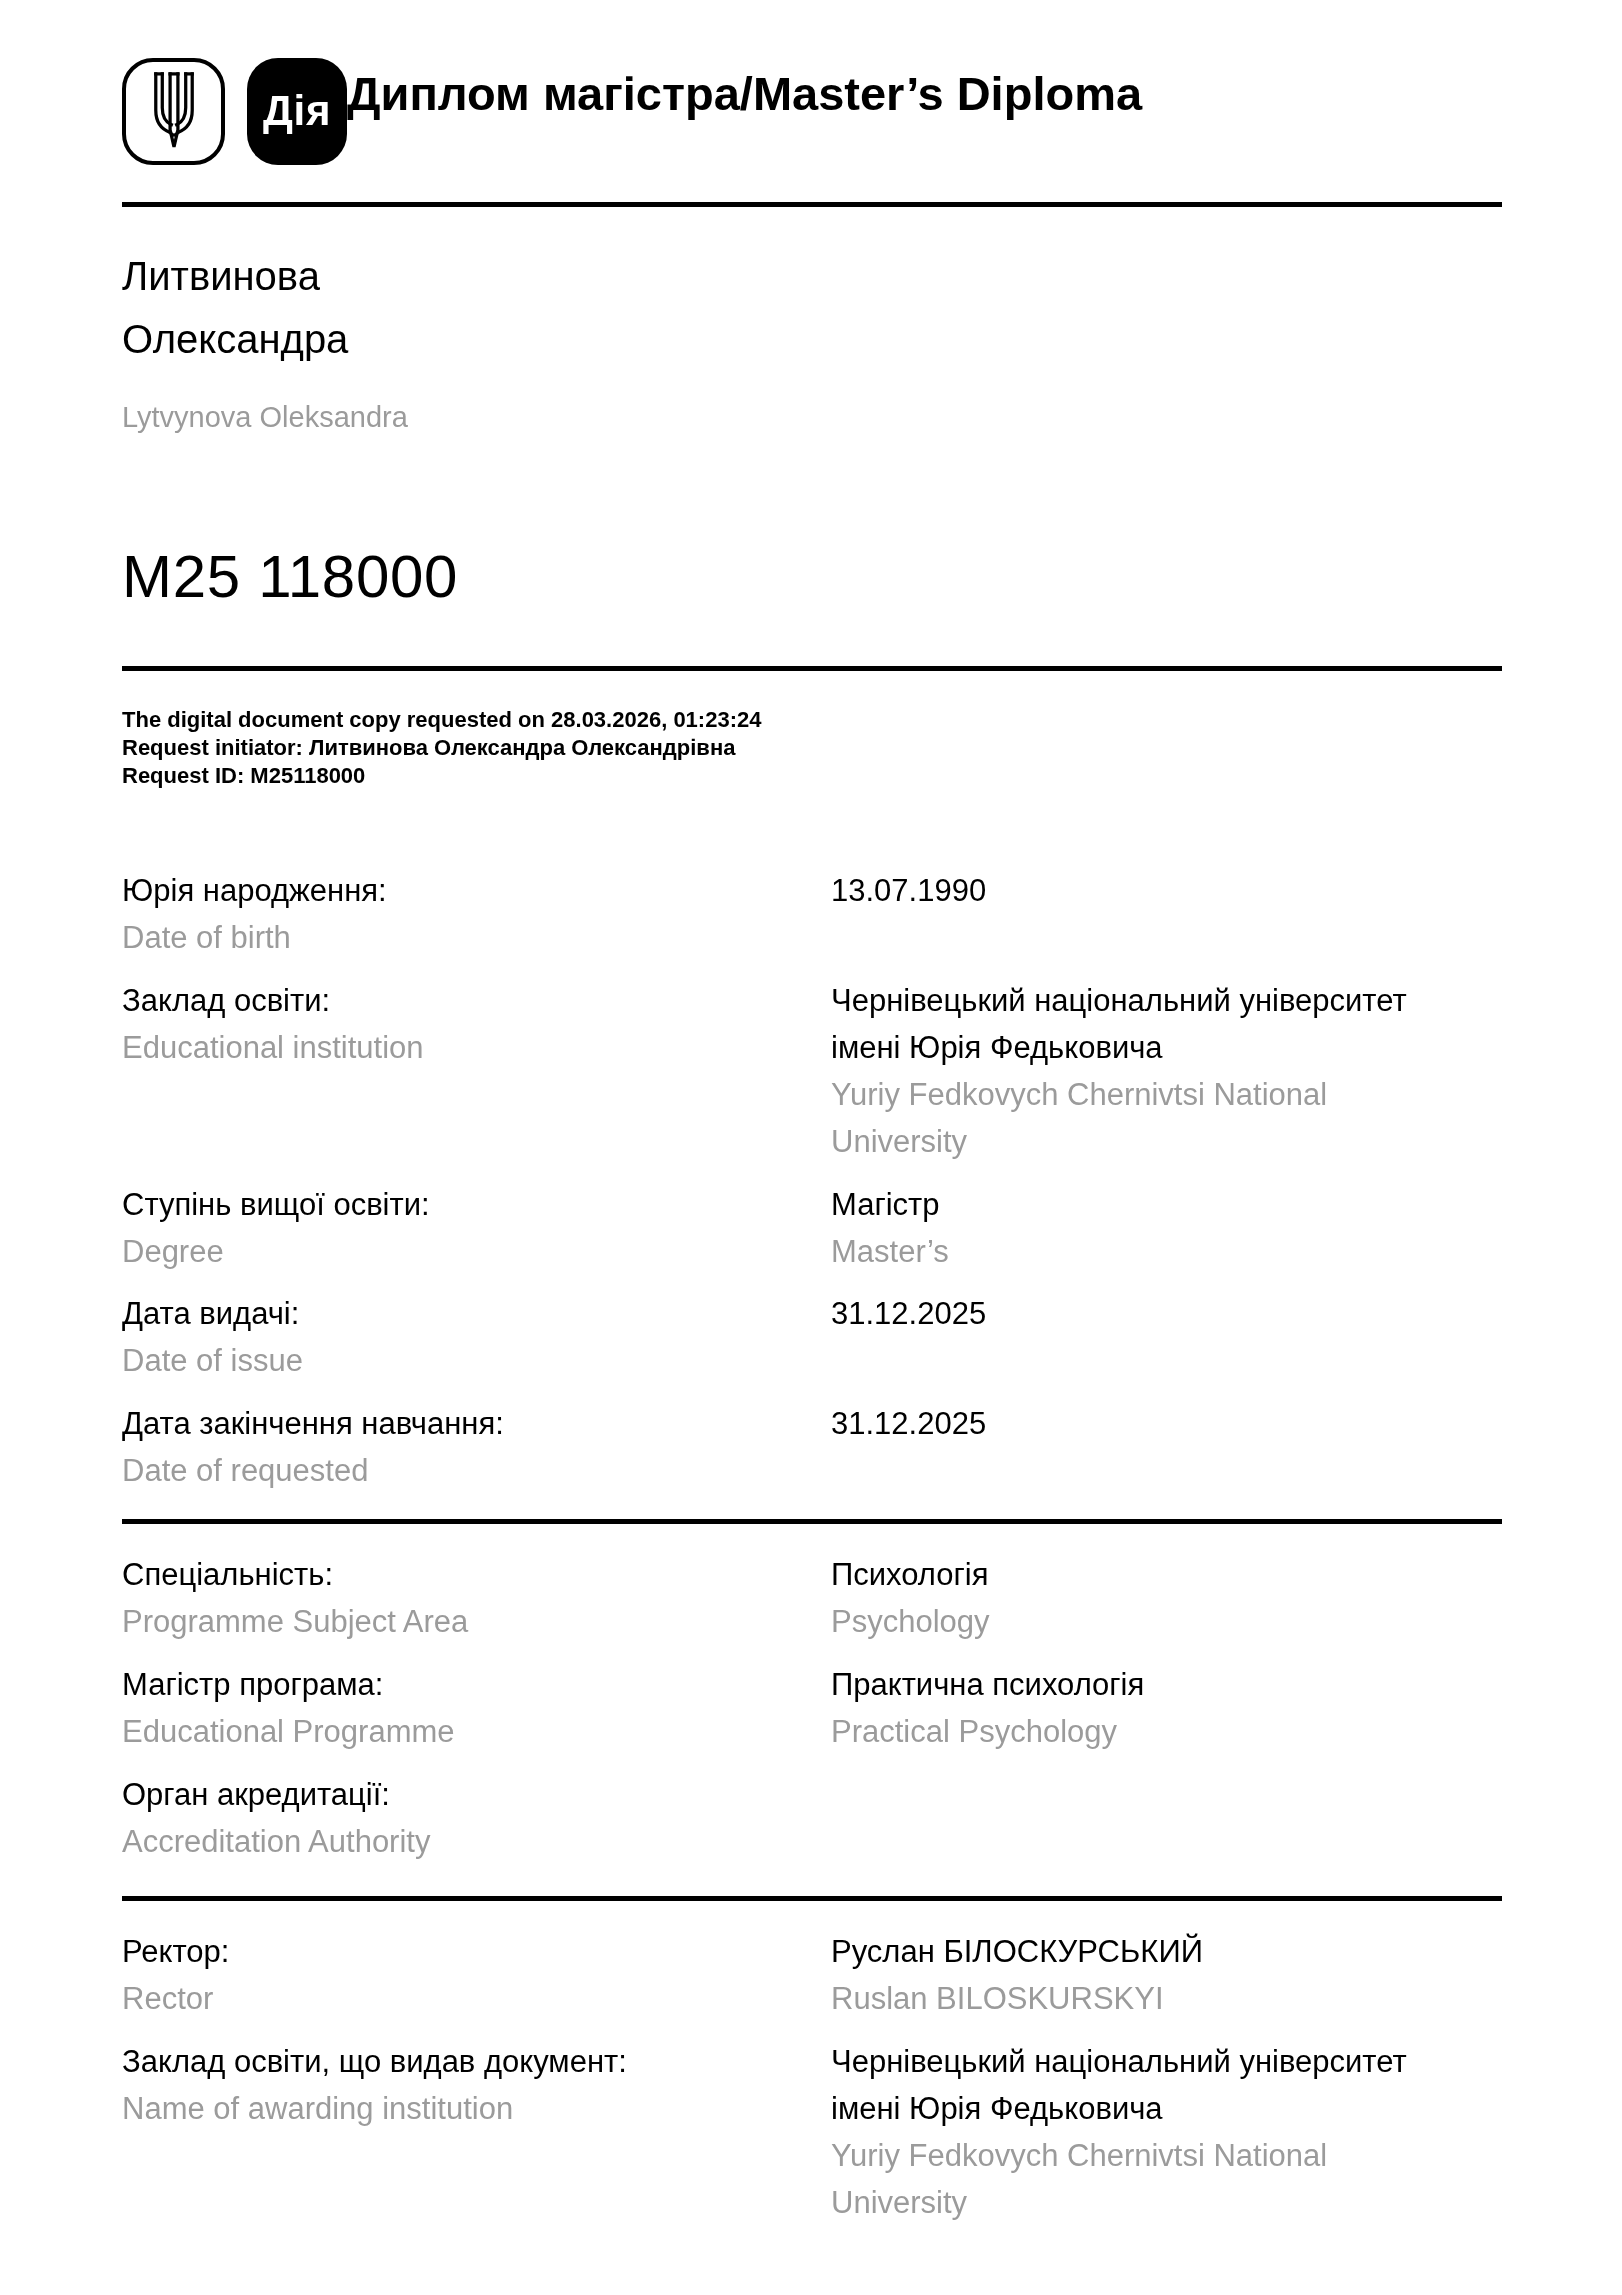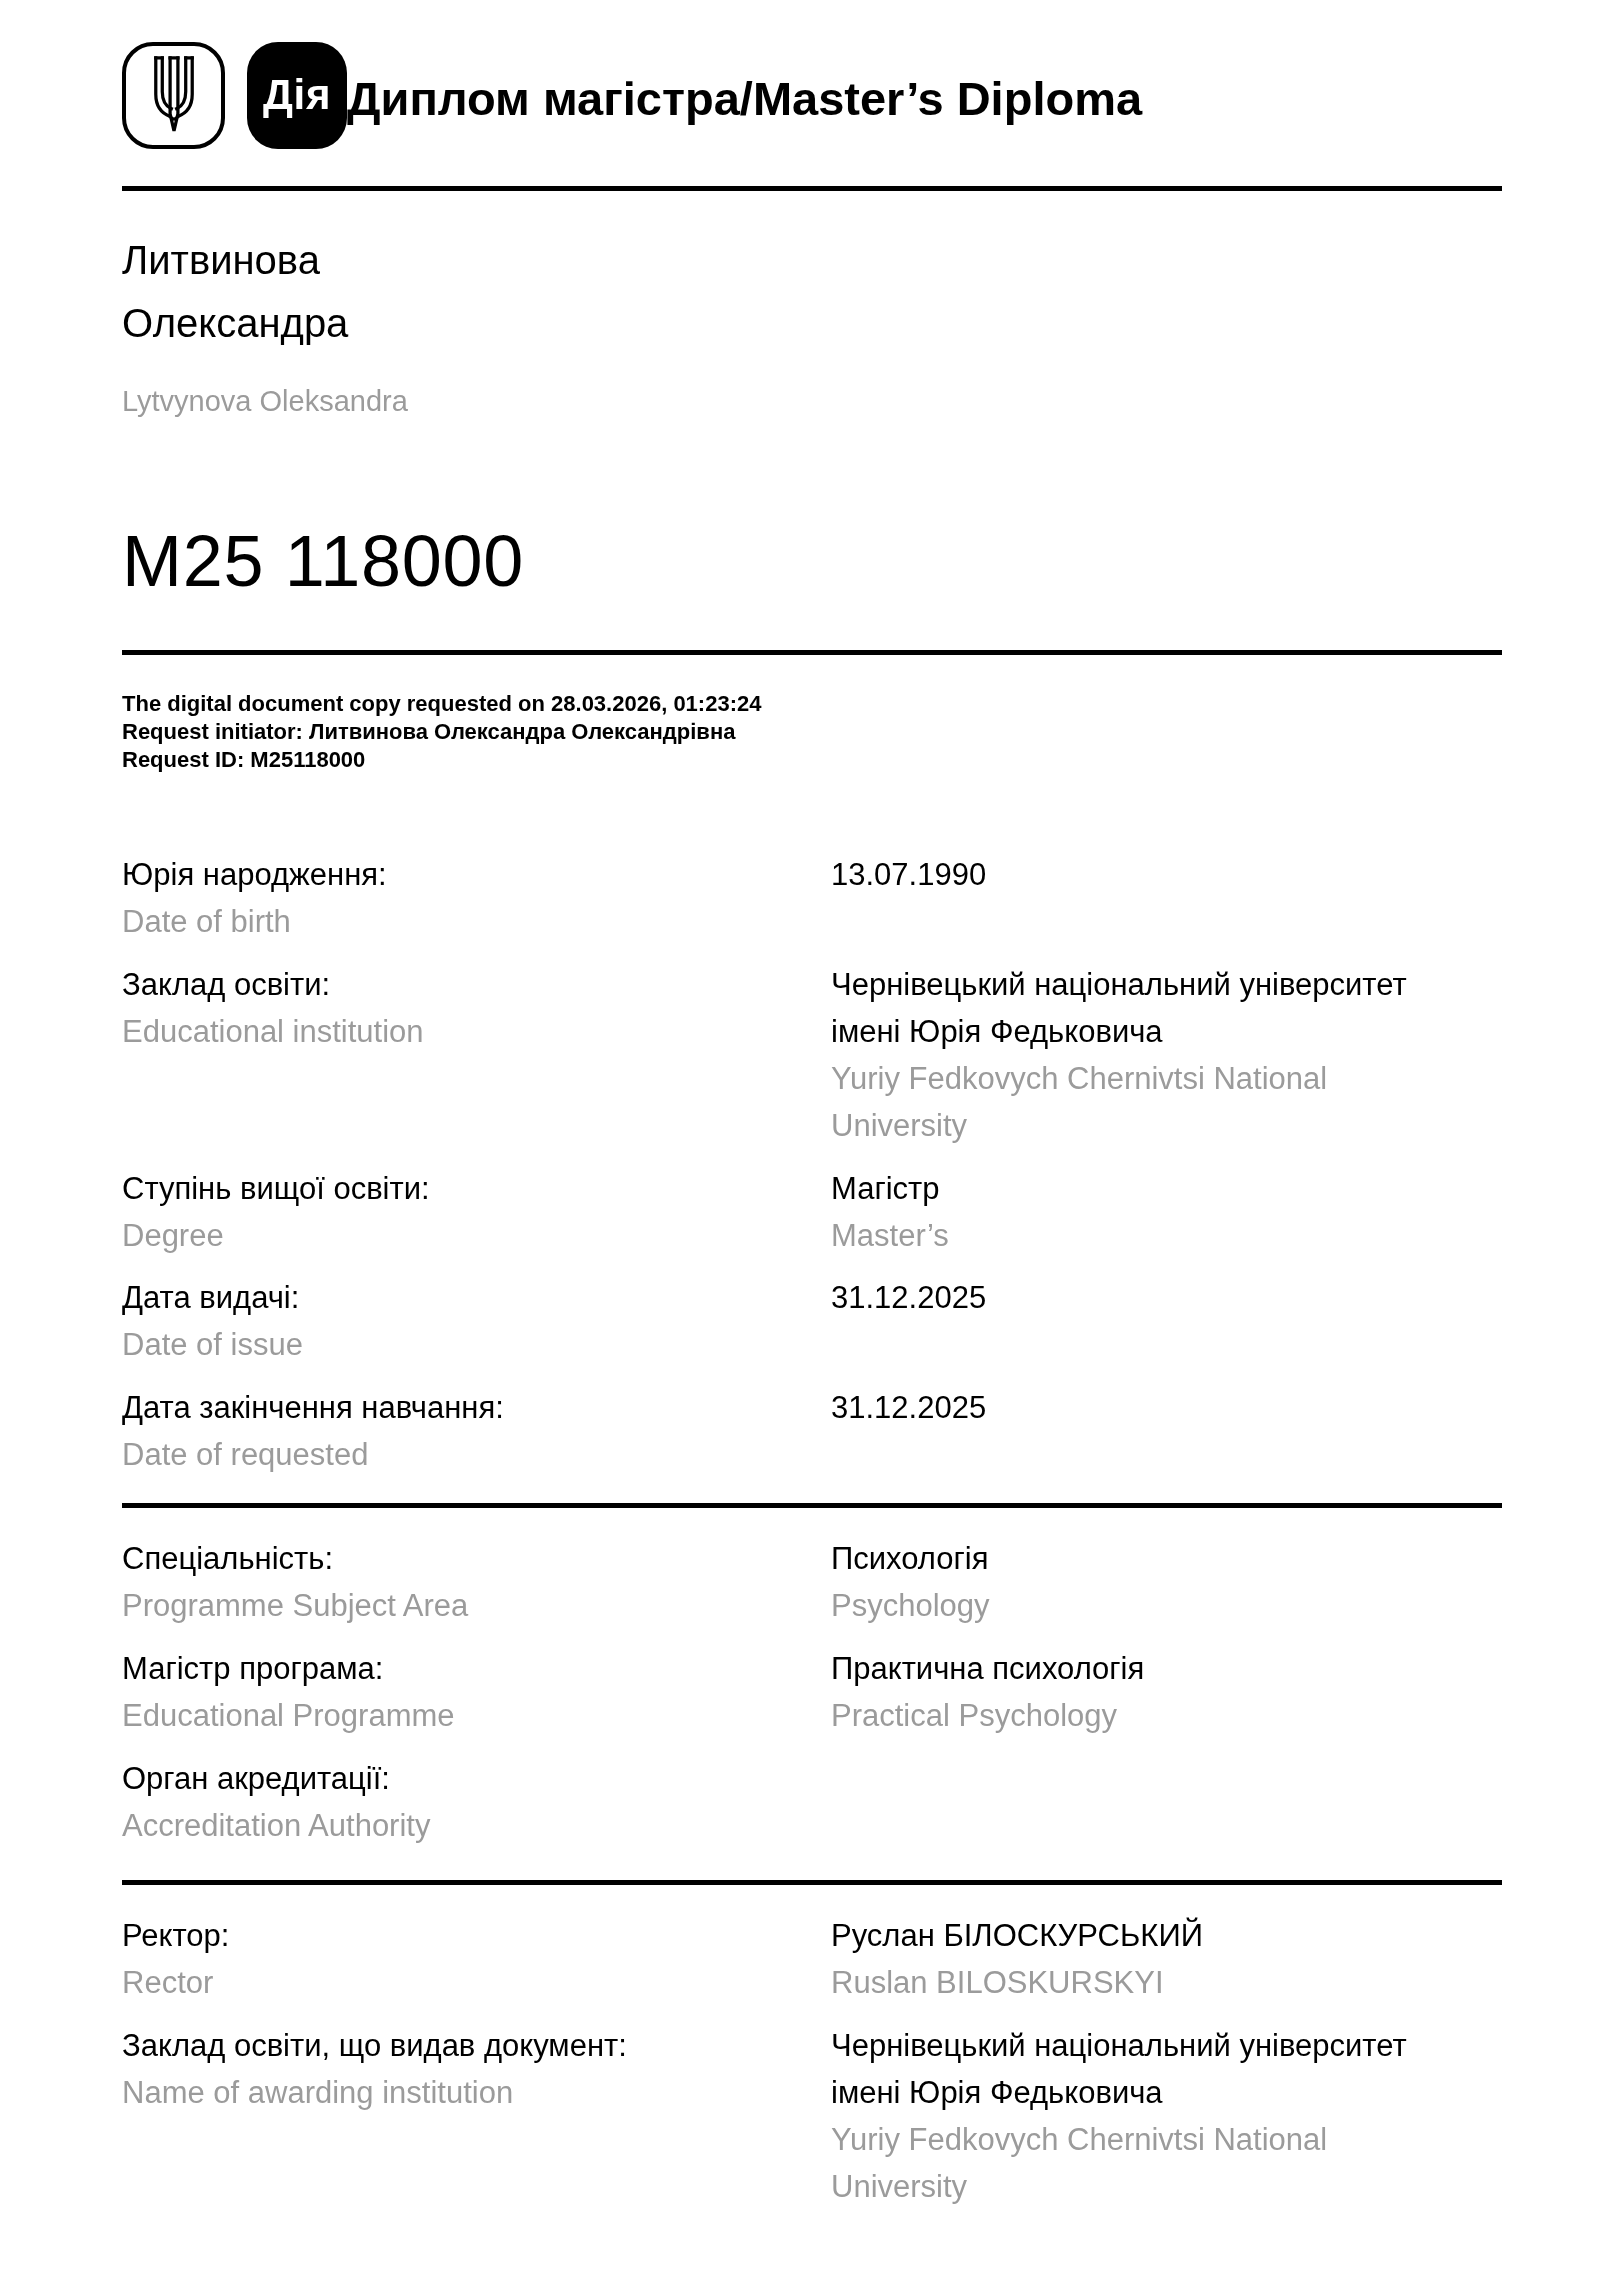--- a/index.html
+++ b/index.html
@@ -15,23 +15,23 @@
     font-family: "Liberation Sans", "DejaVu Sans", sans-serif;
     color: #000000;
     overflow: hidden;
   }
   .content {
     margin-left: 122px;
     width: 1380px;
   }
   
   .header {
-    padding-top: 42px;
+    padding-top: 58px;
     display: flex;
-    align-items: center;
+    align-items: flex-start;
   }
   .logo-box {
     width: 103px;
     height: 107px;
     border: 4.6px solid #000;
     border-radius: 31px;
     box-sizing: border-box;
     display: flex;
     align-items: center;
     justify-content: center;
@@ -81,21 +81,21 @@
     white-space: pre-line;
   }
   .holder-name-en {
     margin-top: 25px;
     font-size: 29px;
     line-height: 42px;
     color: #9b9b9b;
   }
   .doc-number {
     margin-top: 93px;
-    font-size: 72px;
+    font-size: 60px;
     line-height: 92px;
     font-weight: 500;
     letter-spacing: 0.7px;
   }
   
   .request-info {
     margin-top: 35px;
     font-size: 22px;
     line-height: 28px;
     font-weight: 600;

